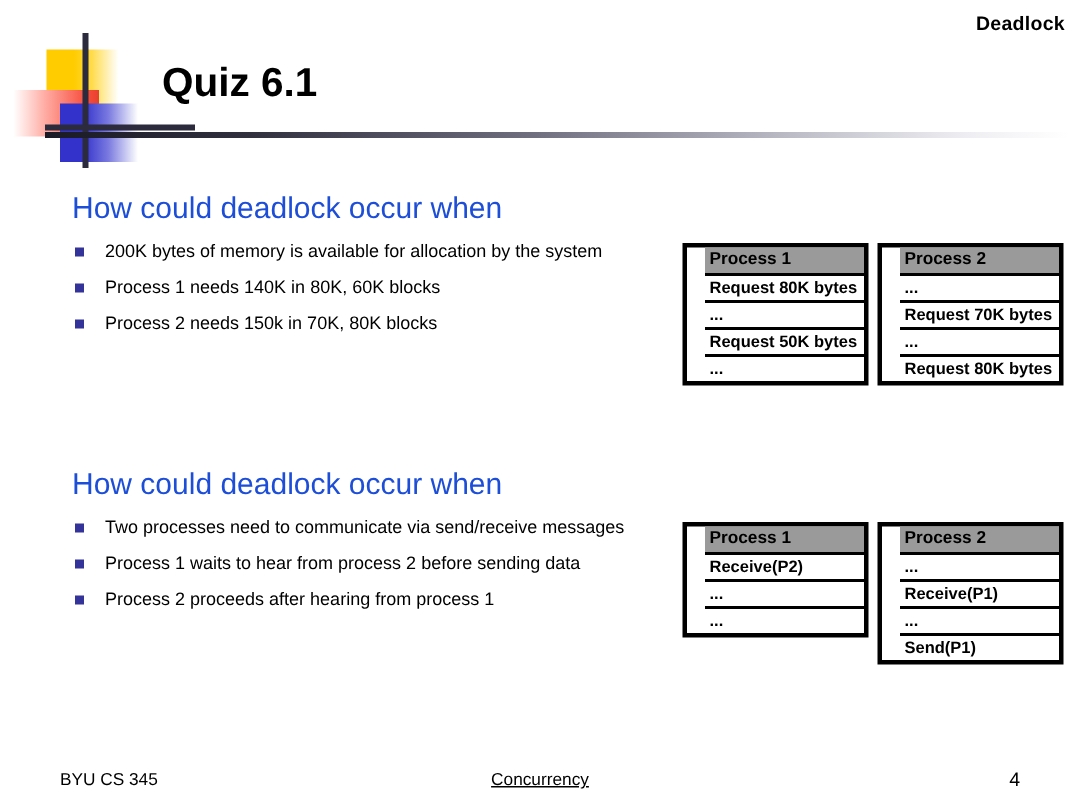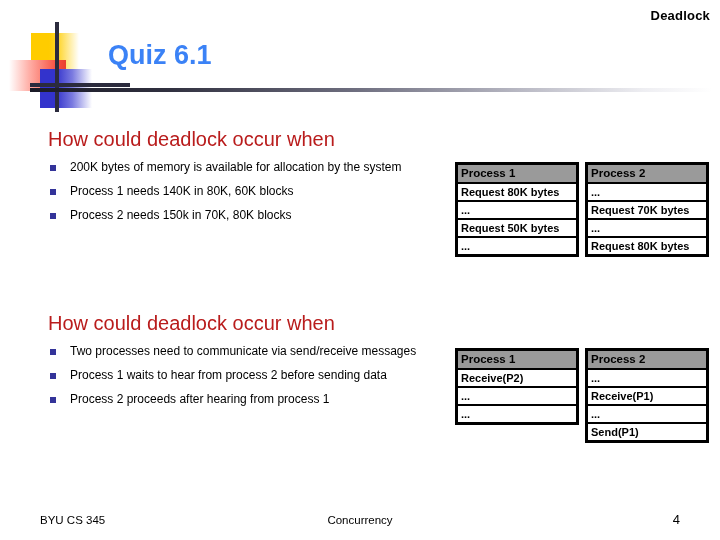--- a/index.html
+++ b/index.html
@@ -74,41 +74,41 @@
     background: #2b2b3d;
   }
 
   
   .slide-title {
     position: absolute;
     left: 108px;
     top: 40px;
     font-size: 27px;
     font-weight: bold;
-    color: #3b82f6;
+    color: #000000;
     letter-spacing: 0px;
   }
 
   .title-rule {
     position: absolute;
     left: 30px;
     top: 88px;
     width: 682px;
     height: 4px;
     background: linear-gradient(to right, #1a1a26 0%, #30303f 20%, #6f6f80 48%, #b9b9c4 72%, #eeeef2 90%, #ffffff 100%);
   }
 
   
   .body-block { position: absolute; left: 48px; }
   .block-1 { top: 126px; }
   .block-2 { top: 310px; }
 
   .lead {
     font-size: 20px;
-    color: #b91c1c;
+    color: #1d4ed8;
     line-height: 26px;
     margin: 0 0 4px 0;
     white-space: nowrap;
   }
 
   ul.bullets {
     list-style: none;
     margin: 0;
     padding: 0;
   }
@@ -142,20 +142,21 @@
     height: 16px;
     line-height: 16px;
     border-bottom: 2px solid #000000;
     font-size: 11px;
     font-weight: bold;
     color: #000000;
     padding: 0 3px;
     overflow: hidden;
     white-space: nowrap;
     background: #ffffff;
+    margin-left: 12px;
   }
   .proc-table .cell.head {
     background: #9a9a9a;
     height: 17px;
     line-height: 17px;
     font-size: 11.5px;
   }
   .proc-table .cell.last {
     border-bottom: none;
   }
@@ -174,20 +175,21 @@
     color: #000000;
   }
   .footer-center {
     position: absolute;
     left: 0;
     width: 720px;
     text-align: center;
     top: 514px;
     font-size: 11.5px;
     color: #000000;
+    text-decoration: underline;
   }
   .footer-right {
     position: absolute;
     right: 40px;
     top: 512px;
     font-size: 13px;
     color: #000000;
   }
 </style>
 </head>

